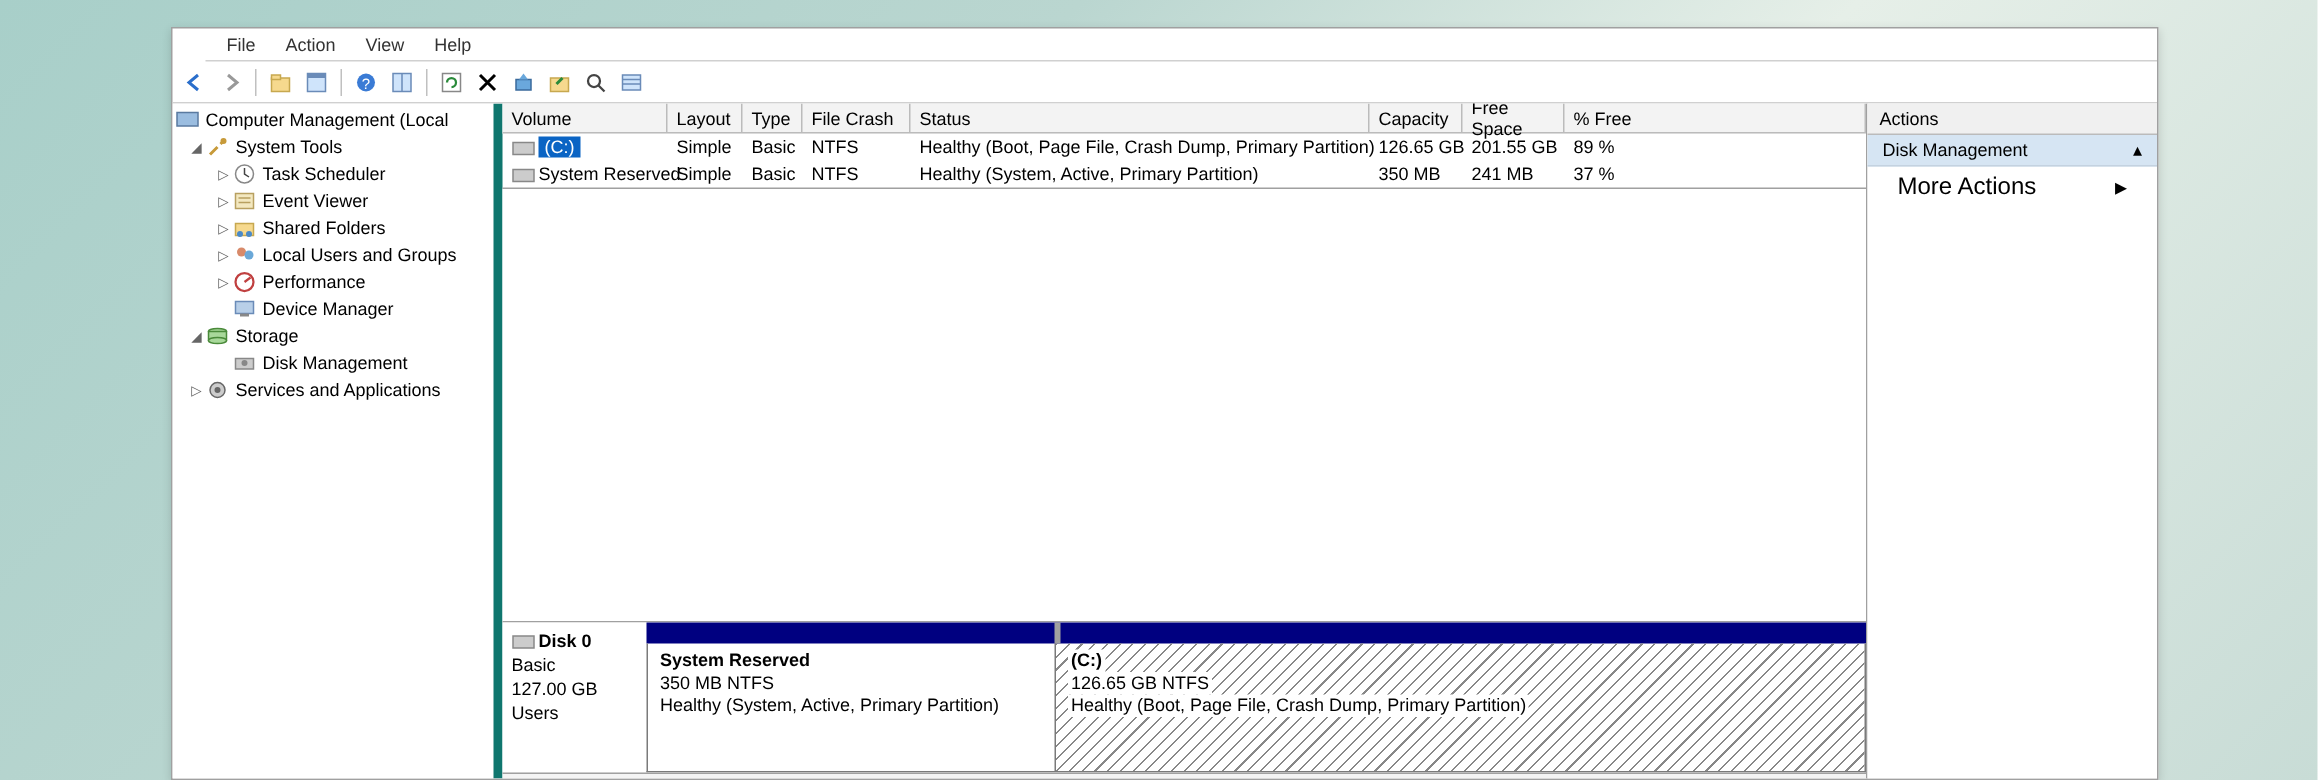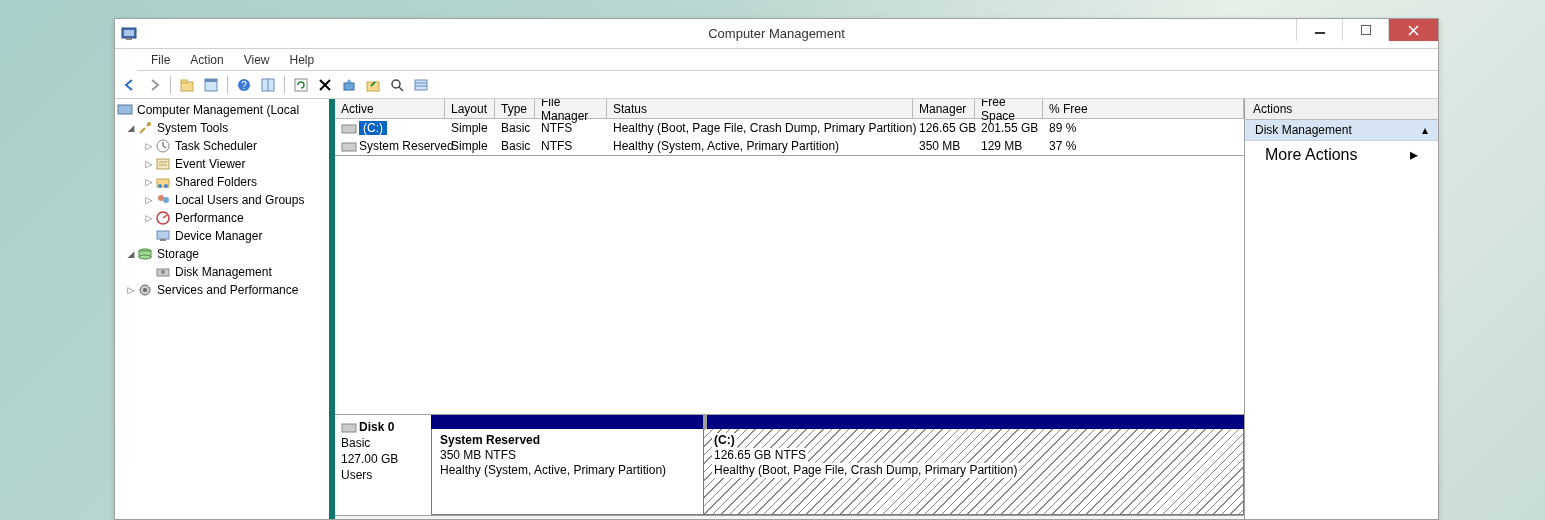--- a/index.html
+++ b/index.html
@@ -80,47 +80,20 @@
   .action-group { background:#d6e5f3; padding:3px 10px; display:flex; justify-content:space-between; align-items:center; border-bottom:1px solid #c4d2e0; font-size:12px;}
   .action-item { padding:4px 20px; font-size:16px; display:flex; justify-content:space-between; align-items:center; }
 
   .bottom-border { height:4px; border-top:1px solid #a0a0a0; background:#f4f4f4;}
 </style>
 </head>
 <body>
 
 <div class="window">
 
-  <div class="titlebar">
-    <span class="app-icon">
-      <svg width="16" height="16">
-          <rect x="1" y="2" width="14" height="10" fill="#4a6ea9" stroke="#2a4e89"></rect>
-          <rect x="3" y="4" width="10" height="6" fill="#a8c4e8"></rect>
-          <rect x="5" y="12" width="6" height="2" fill="#888"></rect>
-        </svg>
-    </span>
-    <span class="title">Computer Management</span>
-    <div class="win-controls">
-      <div class="win-btn">
-          <svg width="10" height="10">
-            <rect x="0" y="7" width="10" height="2" fill="#333"></rect>
-          </svg>
-        </div>
-      <div class="win-btn">
-          <svg width="10" height="10">
-            <rect x="0" y="0" width="10" height="10" fill="none" stroke="#333" stroke-width="1.5"></rect>
-          </svg>
-        </div>
-      <div class="win-btn close">
-          <svg width="11" height="11">
-            <path d="M1 1 L10 10 M10 1 L1 10" stroke="#fff" stroke-width="1.6"></path>
-          </svg>
-        </div>
-    </div>
-  </div>
 
   <div class="menubar">
     <span class="menu-item">File</span>
     <span class="menu-item">Action</span>
     <span class="menu-item">View</span>
     <span class="menu-item">Help</span>
   </div>
 
   <div class="toolbar">
     <span class="tb-btn">
@@ -303,33 +276,33 @@
           <span class="tree-label">Disk Management</span>
         </div>
       <div class="tree-row" style="padding-left:10px">
           <span class="tree-exp">▷</span>
           <span class="tree-icon">
             <svg width="16" height="16">
               <circle cx="8" cy="8" r="5" fill="#ccc" stroke="#666"></circle>
               <circle cx="8" cy="8" r="2" fill="#666"></circle>
             </svg>
           </span>
-          <span class="tree-label">Services and Performance</span>
+          <span class="tree-label">Services and Applications</span>
         </div>
     </div>
 
     <div class="center-pane">
       <div class="vol-table">
         <div class="vol-head">
-          <div class="col" style="width:110px">Active</div>
+          <div class="col" style="width:110px">Volume</div>
           <div class="col" style="width:50px">Layout</div>
           <div class="col" style="width:40px">Type</div>
-          <div class="col" style="width:72px">File Manager</div>
+          <div class="col" style="width:72px">File Crash</div>
           <div class="col" style="width:306px">Status</div>
-          <div class="col" style="width:62px">Manager</div>
+          <div class="col" style="width:62px">Capacity</div>
           <div class="col" style="width:68px">Free Space</div>
           <div class="col" style="flex:1">% Free</div>
         </div>
         <div class="vol-body">
           <div class="row">
             <div class="cell" style="width:110px"><span class="disk-icon"><svg width="16" height="12">
                     <rect x="1" y="2" width="14" height="8" fill="#ccc" stroke="#888"></rect>
                   </svg></span><span class="vol-sel">(C:)</span></div>
             <div class="cell" style="width:50px">Simple</div>
             <div class="cell" style="width:40px">Basic</div>
@@ -341,21 +314,21 @@
           </div>
           <div class="row">
             <div class="cell" style="width:110px"><span class="disk-icon"><svg width="16" height="12">
                     <rect x="1" y="2" width="14" height="8" fill="#ccc" stroke="#888"></rect>
                   </svg></span><span>System Reserved</span></div>
             <div class="cell" style="width:50px">Simple</div>
             <div class="cell" style="width:40px">Basic</div>
             <div class="cell" style="width:72px">NTFS</div>
             <div class="cell" style="width:306px">Healthy (System, Active, Primary Partition)</div>
             <div class="cell" style="width:62px">350 MB</div>
-            <div class="cell" style="width:68px">129 MB</div>
+            <div class="cell" style="width:68px">241 MB</div>
             <div class="cell" style="flex:1">37 %</div>
           </div>
         </div>
       </div>
 
       <div class="vol-spacer"></div>
 
       <div class="disk-map">
         <div class="disk-info">
           <span class="disk-icon"><svg width="16" height="12">

